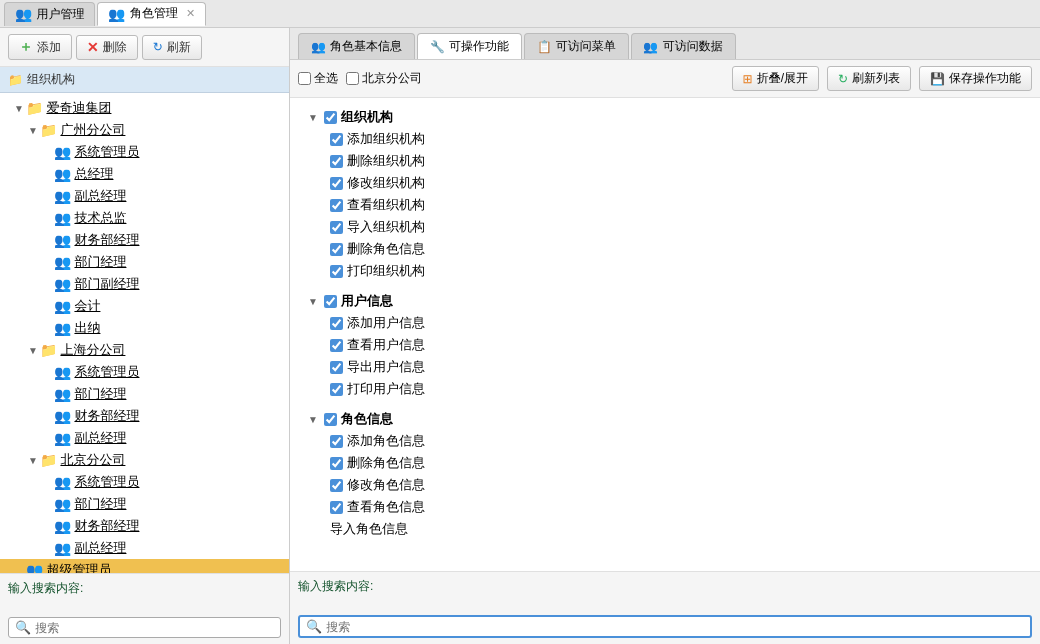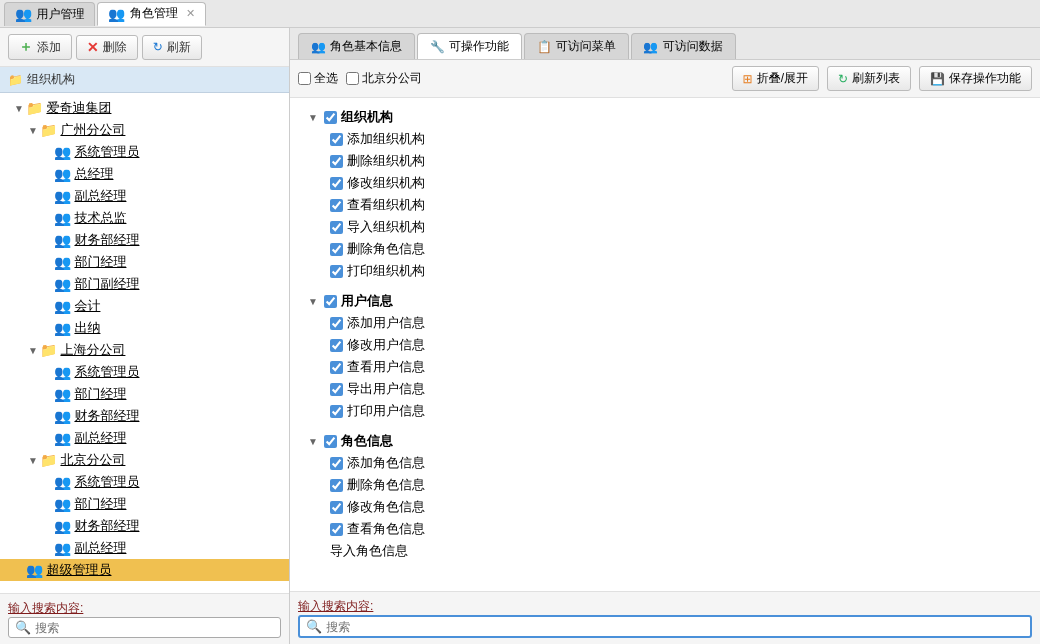--- a/index.html
+++ b/index.html
@@ -98,21 +98,21 @@
     .tree-expand { display: inline-block; width: 14px; text-align: center; font-size: 10px; color: #666; cursor: pointer; }
     .tree-icon { margin-right: 3px; font-size: 14px; }
     .tree-label { font-size: 13px; text-decoration: underline; }
 
     
     .search-area {
       padding: 6px 8px;
       border-top: 1px solid #e0e0e0;
       background: #f5f5f5;
     }
-    .search-label { font-size: 12px; color: #7f1d1d; margin-bottom: 0; text-decoration: underline; }
+    .search-label { font-size: 12px; color: #14532d; margin-bottom: 20px; }
     .search-input-wrap {
       display: flex; align-items: center;
       border: 1px solid #aaa;
       border-radius: 3px;
       background: #fff;
       padding: 2px 6px;
     }
     .search-input-wrap input {
       border: none; outline: none; font-size: 12px; width: 100%; background: transparent;
     }
@@ -483,24 +483,20 @@
           <input type="checkbox" checked="" style="">
           <span>用户信息</span>
         </div>
         <div class="perm-items">
           <div class="perm-item">
             <input type="checkbox" checked="" style="">
             <span>添加用户信息</span>
           </div>
           <div class="perm-item">
             <input type="checkbox" checked="" style="">
-            <span>修改用户信息</span>
-          </div>
-          <div class="perm-item">
-            <input type="checkbox" checked="" style="">
             <span>查看用户信息</span>
           </div>
           <div class="perm-item">
             <input type="checkbox" checked="" style="">
             <span>导出用户信息</span>
           </div>
           <div class="perm-item">
             <input type="checkbox" checked="" style="">
             <span>打印用户信息</span>
           </div>

